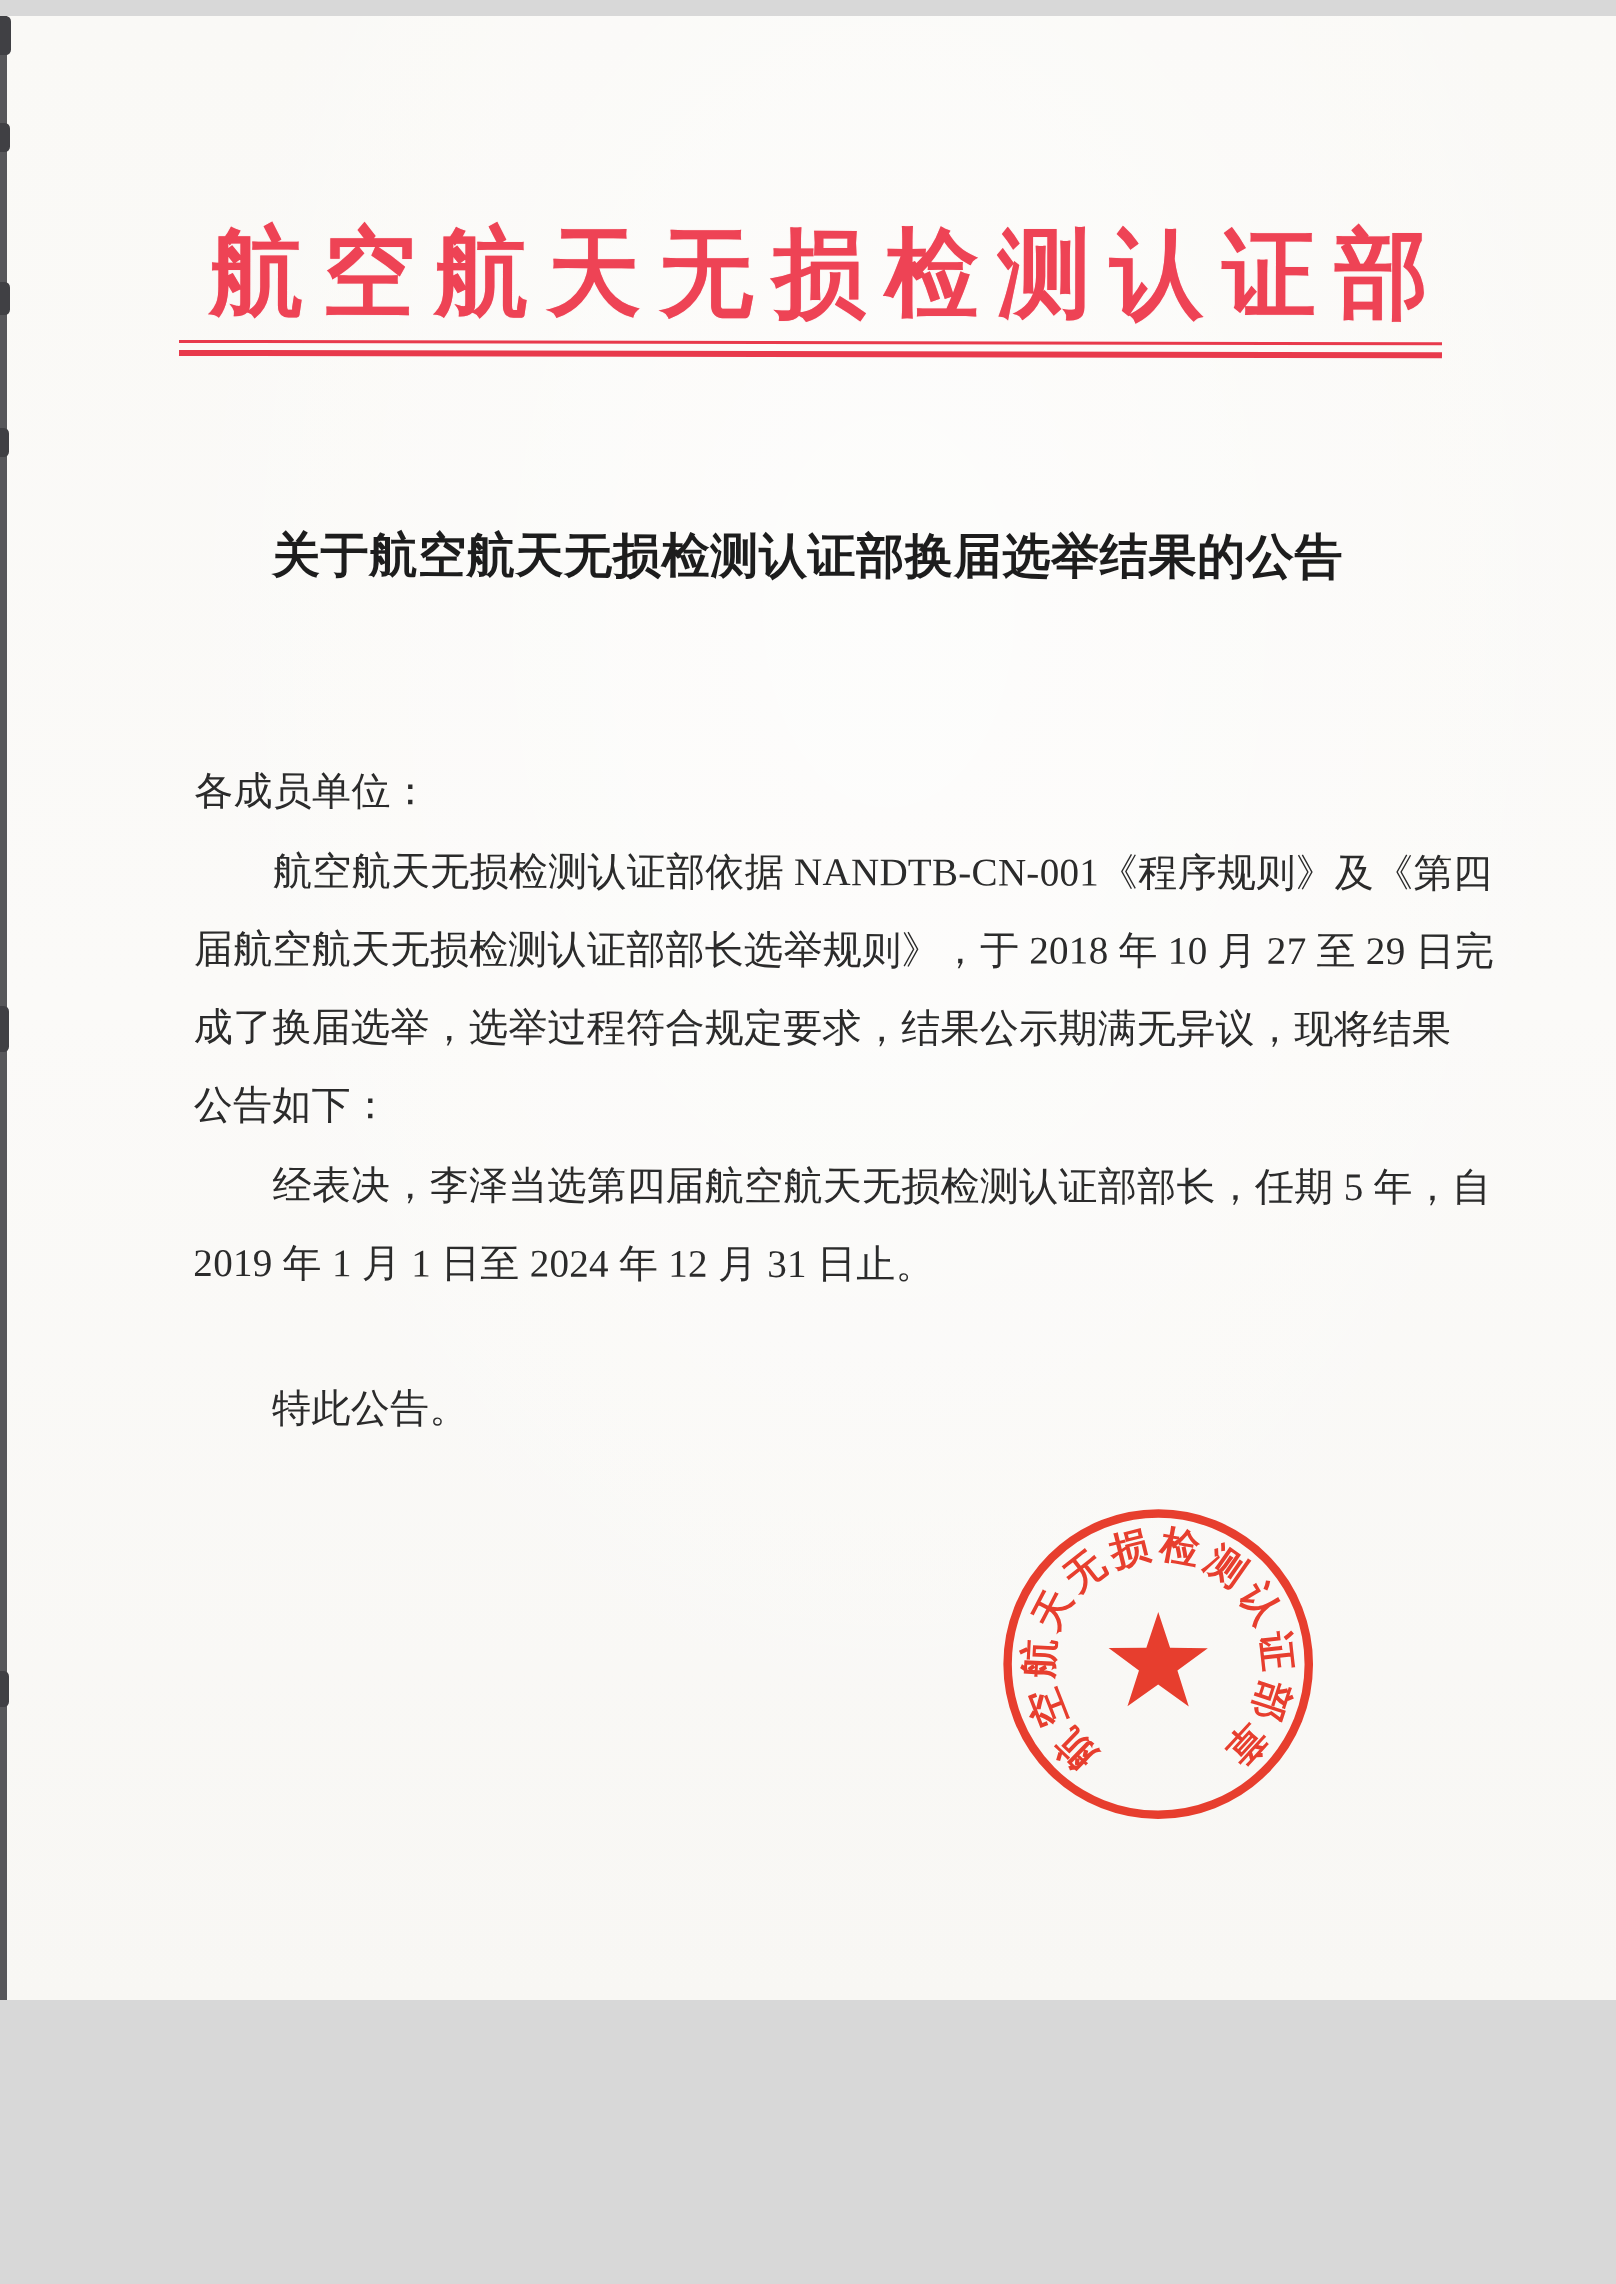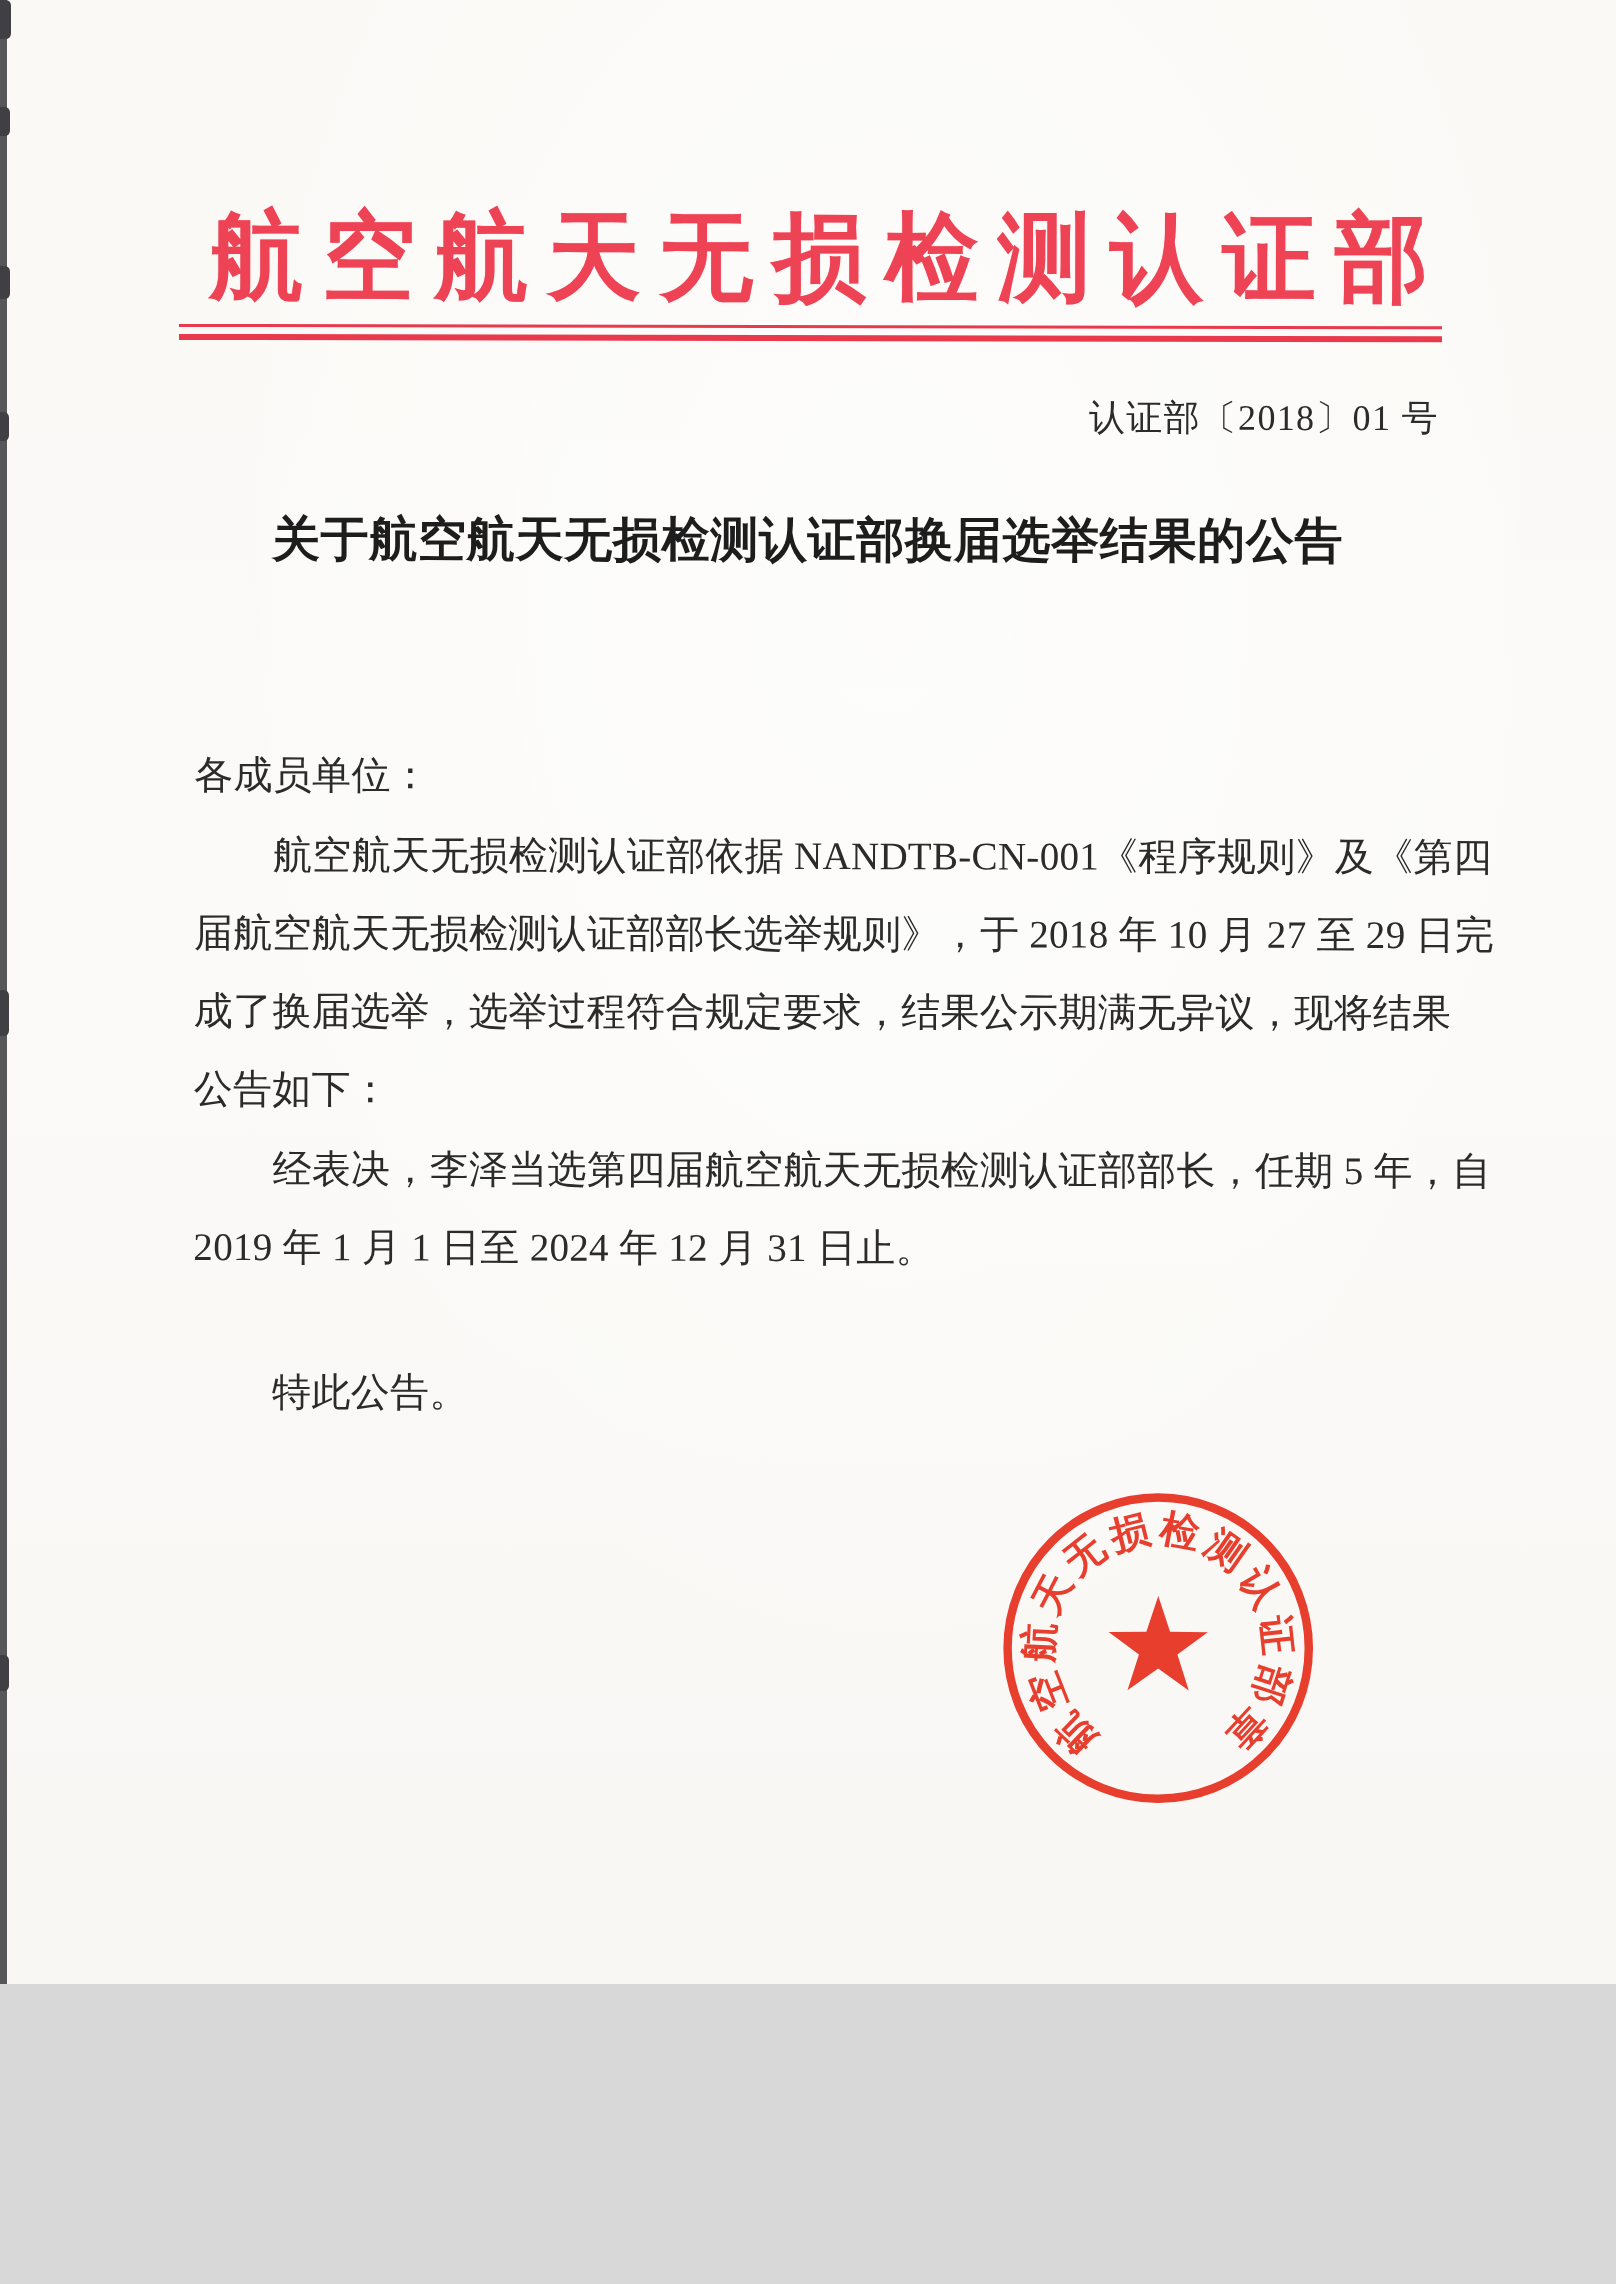--- a/index.html
+++ b/index.html
@@ -1,19 +1,19 @@
 <!DOCTYPE html>
 <html style="font-size:10.4px"><head>
 <meta charset="utf-8">
 <style>
   html,body{margin:0;padding:0;background:#d8d8d8;}
   .page{
     position:relative;
     width:1616px;height:1984px;
-    margin:0 auto;
+    margin:16px auto;
     background:#fbfaf7;
     background-image:
       radial-gradient(ellipse at 55% 30%, rgba(255,255,255,.6), rgba(0,0,0,0) 60%),
       linear-gradient(180deg, #faf9f6 0%, #fbfaf8 50%, #f8f7f4 100%);
     overflow:hidden;
     font-family:"Liberation Serif","DejaVu Serif",serif;
   }
   .content{position:absolute;inset:0;transform:rotate(0.10deg);transform-origin:195px 326px;}
 
   
@@ -69,21 +69,20 @@
 
 <div class="page">
 
   <div class="content">
 
     <div class="letterhead">航空航天无损检测认证部</div>
 
     <div class="rule rule-thin"></div>
     <div class="rule rule-thick"></div>
 
-    <div class="doc-number">认证部〔2018〕01 号</div>
 
     <div class="doc-title">关于航空航天无损检测认证部换届选举结果的公告</div>
 
     <div class="bline" style="top:754px">各成员单位：</div>
 
     <div class="bline indent" style="top:834px">航空航天无损检测认证部依据 NANDTB-CN-001《程序规则》及《第四</div>
     <div class="bline" style="top:912px">届航空航天无损检测认证部部长选举规则》，于 2018 年 10 月 27 至 29 日完</div>
     <div class="bline" style="top:990px">成了换届选举，选举过程符合规定要求，结果公示期满无异议，现将结果</div>
     <div class="bline" style="top:1068px">公告如下：</div>
     <div class="bline indent" style="top:1148px">经表决，李泽当选第四届航空航天无损检测认证部部长，任期 5 年，自</div>

